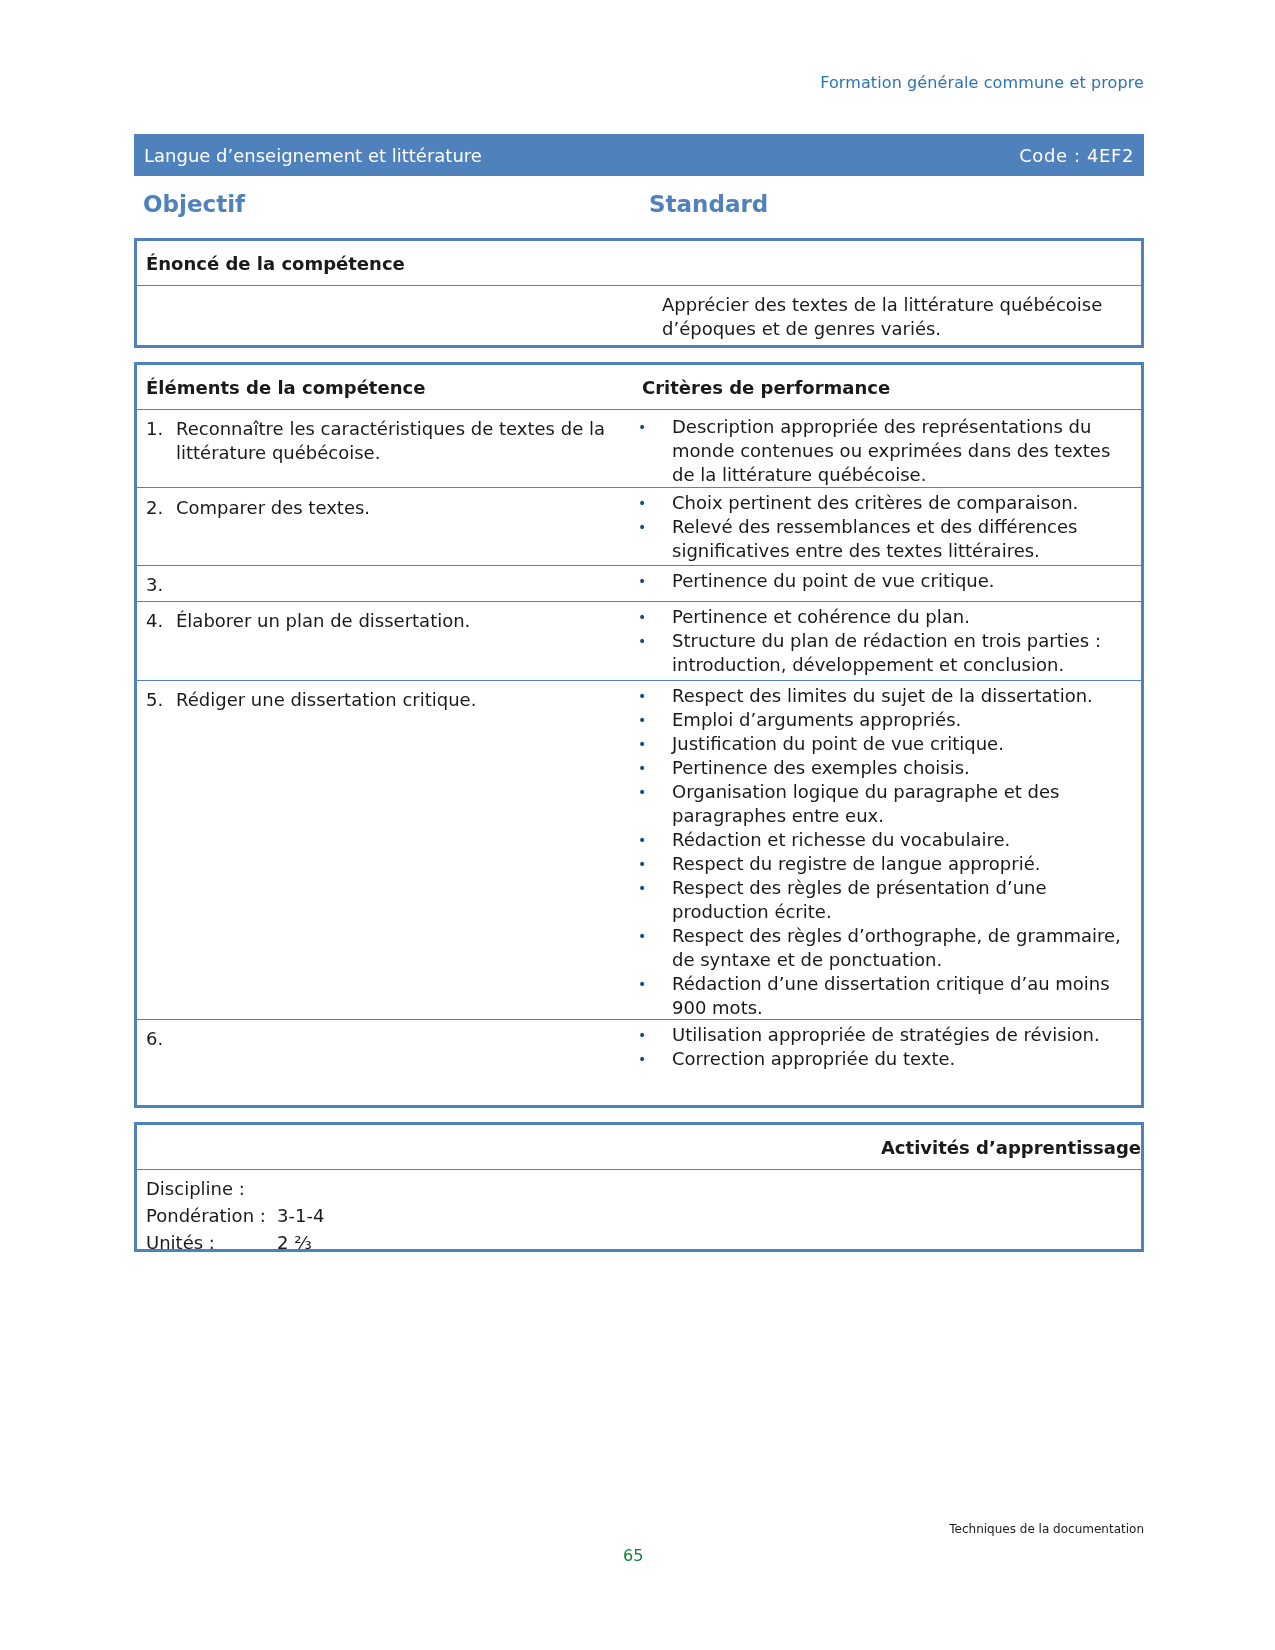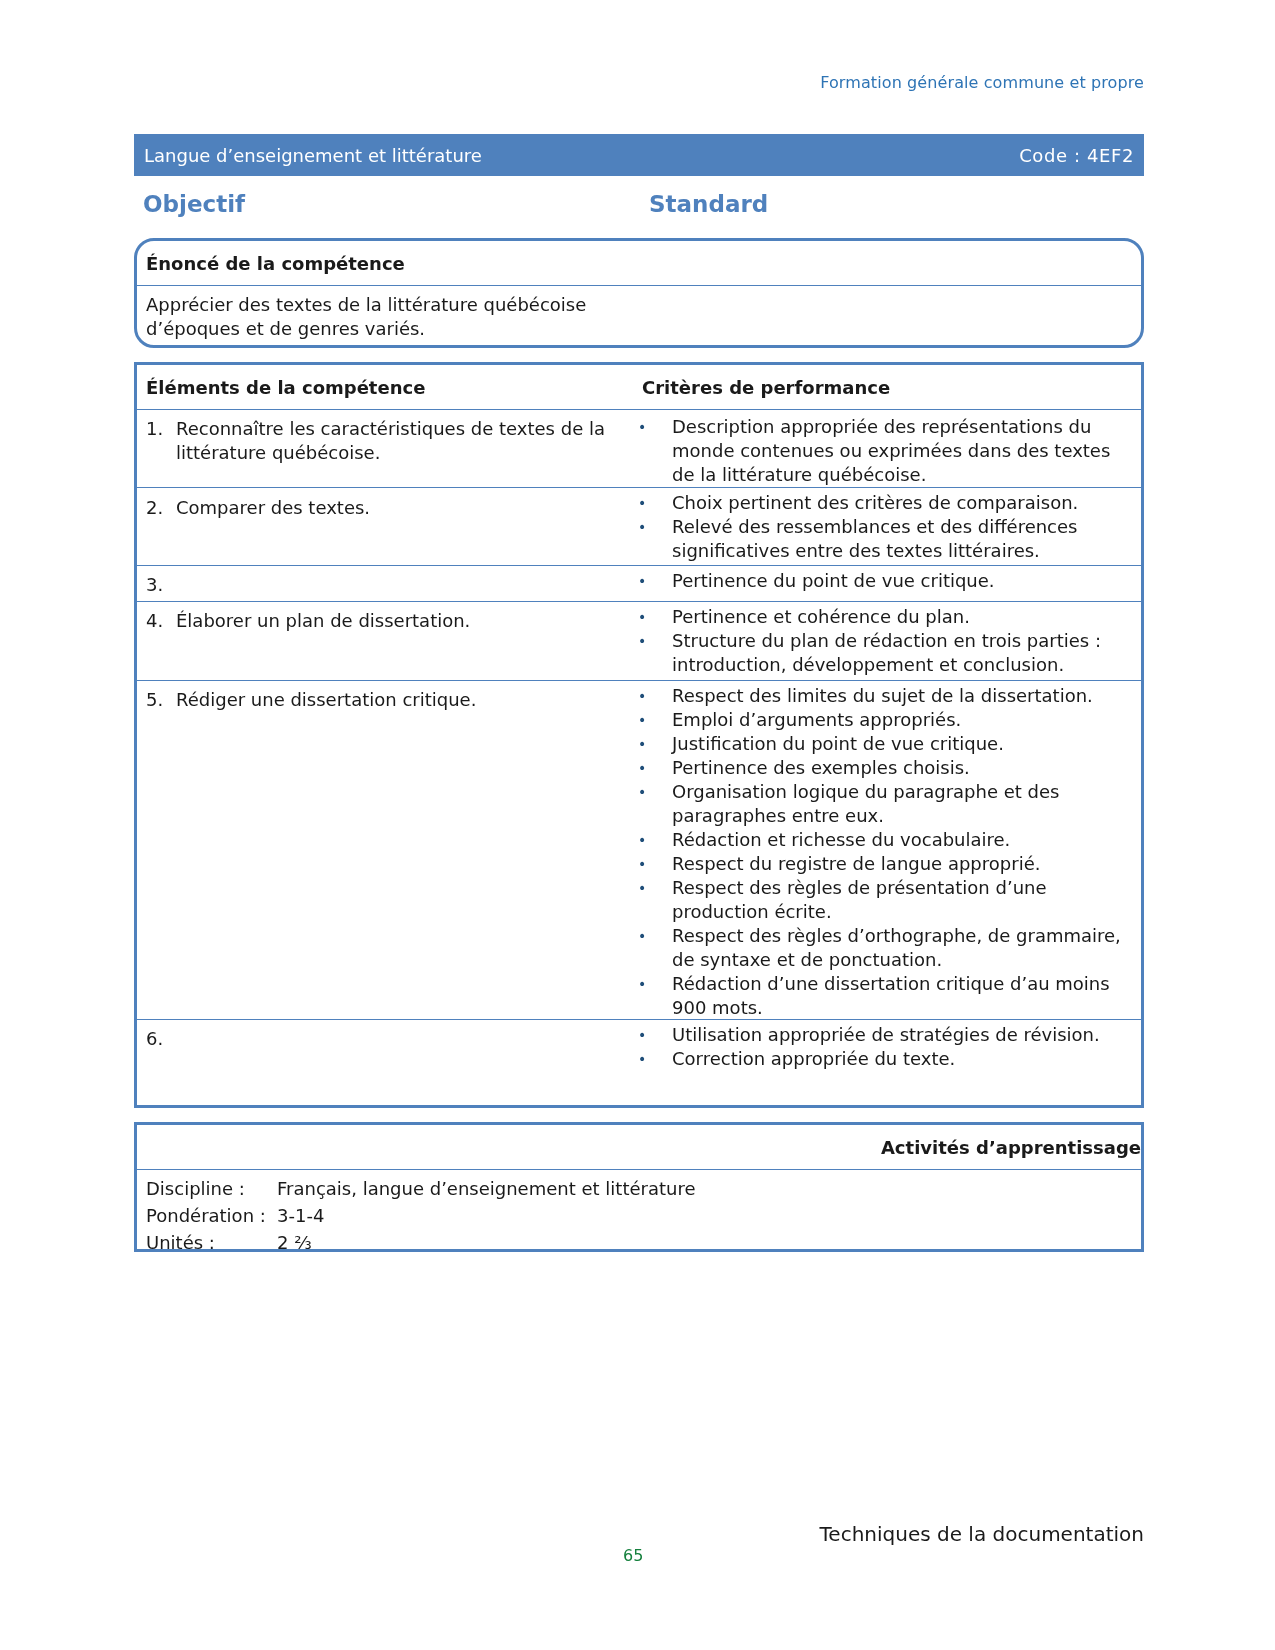--- a/index.html
+++ b/index.html
@@ -11,23 +11,23 @@
   .heading-row .h { position: absolute; top: 0; font-size: 23px; font-weight: bold; color: #4f81bd; }
   .heading-row .h.objectif { left: 0; }
   .heading-row .h.standard { left: 506px; }
 
   .box { position: absolute; left: 134px; width: 1010px; border: 3px solid #4f81bd; box-sizing: border-box; background: #fff; }
   .box .row { border-top: 1px solid #4f81bd; display: flex; }
   .box .row:first-child { border-top: none; }
   .hdr { font-weight: bold; font-size: 18px; }
   .txt { font-size: 18px; line-height: 24px; }
 
-  #enonce { top: 238px; height: 110px; border-radius: 20px; }
+  #enonce { top: 238px; height: 110px; }
   #enonce .r1 { height: 44px; align-items: center; padding-left: 9px; }
-  #enonce .r2 { padding: 7px 9px 0; height: 57px; box-sizing: border-box; }
+  #enonce .r2 { padding: 7px 9px 0; height: 57px; box-sizing: border-box; justify-content: flex-end; }
   #enonce .r2 .txt { width: 470px; }
 
   #elements { top: 362px; height: 746px; }
   .col-left { width: 495px; padding-left: 9px; box-sizing: border-box; }
   .col-right { flex: 1; box-sizing: border-box; padding-right: 8px; }
   #elements .head { height: 44px; align-items: center; }
   #elements .head .col-right { padding-left: 10px; }
   .el-item { display: flex; padding-top: 7px; }
   .el-num { width: 30px; flex: none; }
   .el-text { flex: 1; }
@@ -35,21 +35,21 @@
   ul.crit li { display: flex; line-height: 24px; font-size: 18px; }
   ul.crit li .bullet { width: 34px; flex: none; padding-left: 6px; color: #1f4e79; font-size: 14px; }
   ul.crit li .ctext { flex: 1; }
 
   #activites { top: 1122px; height: 130px; }
   #activites .r1 { height: 44px; align-items: center; padding-left: 9px; justify-content: flex-end; }
   #activites .r2 { padding: 5px 9px 0; display: block; }
   .kv { display: flex; font-size: 18px; line-height: 27px; }
   .kv .k { width: 131px; flex: none; }
 
-  .footer-title { position: absolute; top: 1522px; right: 131px; font-size: 20px; color: #1a1a1a; }
+  .footer-title { position: absolute; top: 1522px; right: 131px; font-size: 12px; color: #1a1a1a; }
   .page-num { position: absolute; top: 1546px; left: 623px; font-size: 16px; color: #15803d; }
 </style>
 </head>
 <body>
 
 <div class="running-head">Formation générale commune et propre</div>
 
 <div class="banner">
   <span>Langue d’enseignement et littérature</span>
   <span class="code">Code : 4EF2</span>
@@ -224,21 +224,20 @@
   </div>
 </div>
 
 <div class="box" id="activites">
   <div class="row r1">
     <span class="hdr">Activités d’apprentissage</span>
   </div>
   <div class="row r2">
     <div class="kv">
       <span class="k">Discipline :</span>
-      <span class="v">Français, langue d’enseignement et littérature</span>
     </div>
     <div class="kv">
       <span class="k">Pondération :</span>
       <span class="v">3-1-4</span>
     </div>
     <div class="kv">
       <span class="k">Unités :</span>
       <span class="v">2 ⅔</span>
     </div>
   </div>

